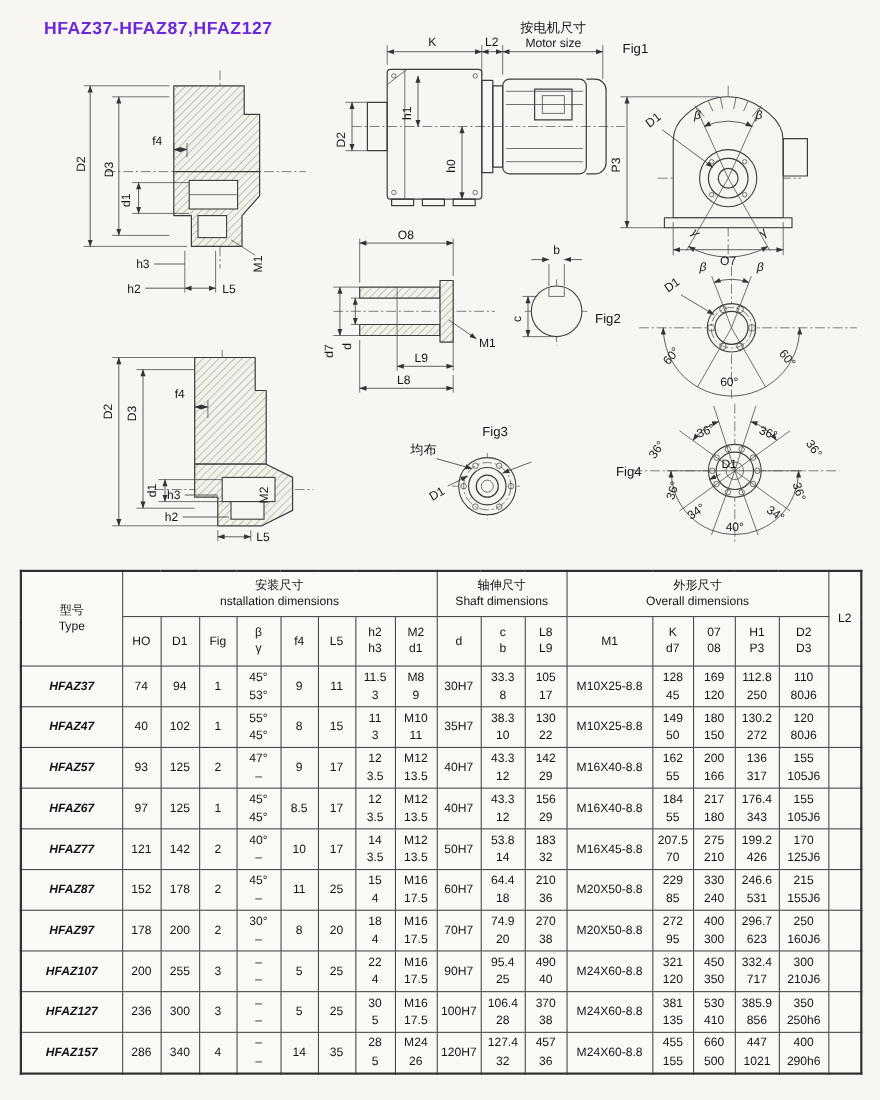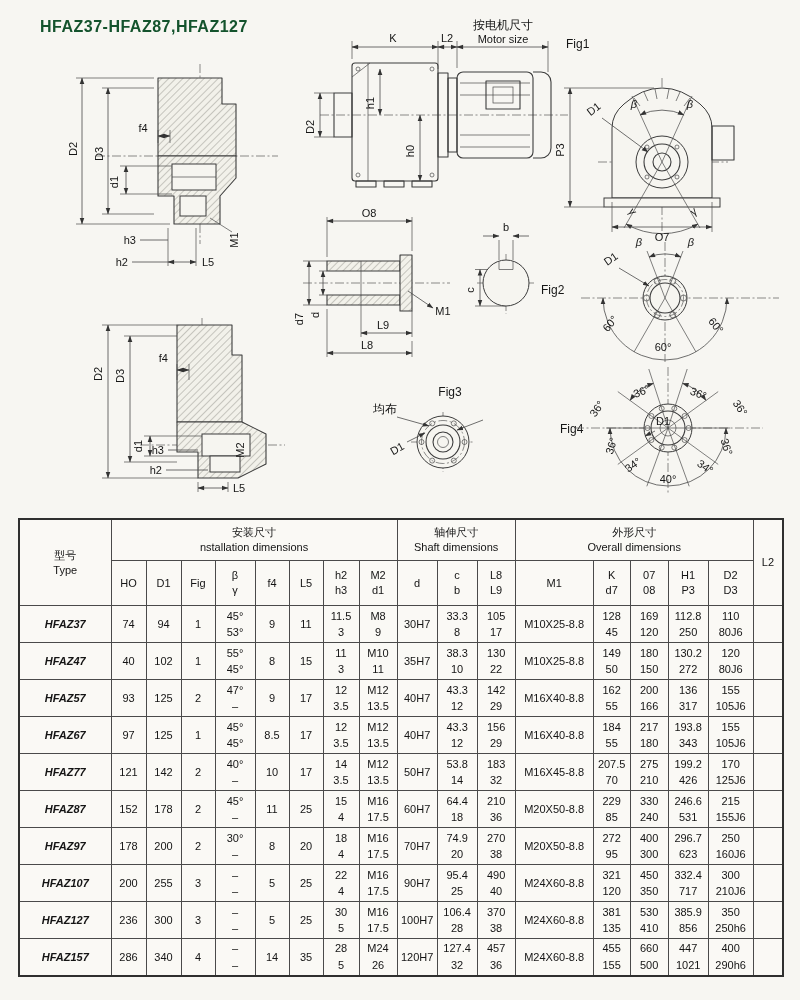--- a/index.html
+++ b/index.html
@@ -1,18 +1,18 @@
 <!DOCTYPE html>
 <html><head>
 <meta charset="utf-8">
 <style>
   html,body{margin:0;padding:0;background:#e8e8e4;}
   .page{position:relative;width:800px;height:1000px;background:#f7f6f2;overflow:hidden;
         font-family:"Liberation Sans",sans-serif;color:#161616;}
-  .t1,.t2{position:absolute;font-weight:bold;font-size:16px;letter-spacing:.5px;color:#14532d;}
+  .t1,.t2{position:absolute;font-weight:bold;font-size:16px;letter-spacing:.5px;color:#6d28d9;}
   .t1{left:40px;top:18px;}
   .t2{left:42px;top:291px;}
   .dwg{position:absolute;}
   svg text{font-family:"Liberation Sans",sans-serif;font-size:11px;fill:#161616;}
   svg text.big{font-size:12px;}
   svg text.it{font-style:italic;}
   .ol{stroke:#3c3c3c;stroke-width:1.1;fill:none;stroke-linejoin:round;}
   .fh{stroke:#3c3c3c;stroke-width:1.1;fill:url(#hat);stroke-linejoin:round;}
   .fw{stroke:#3c3c3c;stroke-width:1;fill:#f6f5f0;}
   .thin{stroke:#4a4a4a;stroke-width:.7;fill:none;}
@@ -743,21 +743,21 @@
           </td>
           <td>
             <div>184</div>
             <div>55</div>
           </td>
           <td>
             <div>217</div>
             <div>180</div>
           </td>
           <td>
-            <div>193.8</div>
+            <div>176.4</div>
             <div>343</div>
           </td>
           <td>
             <div>155</div>
             <div>105J6</div>
           </td>
           <td>
             <div></div>
           </td>
         </tr>

